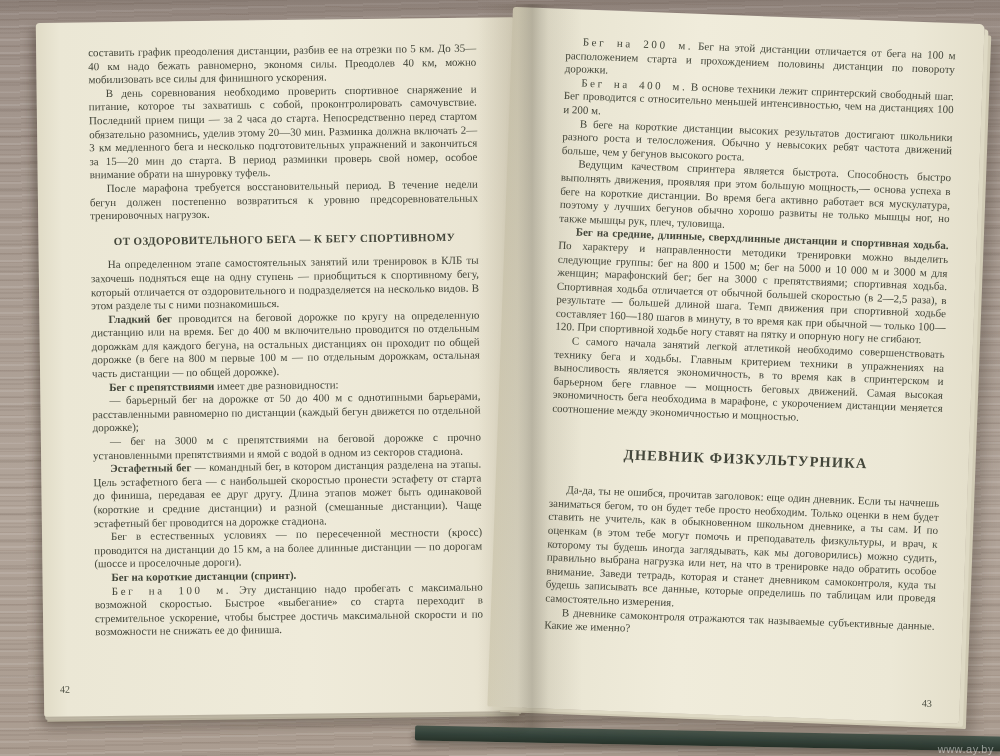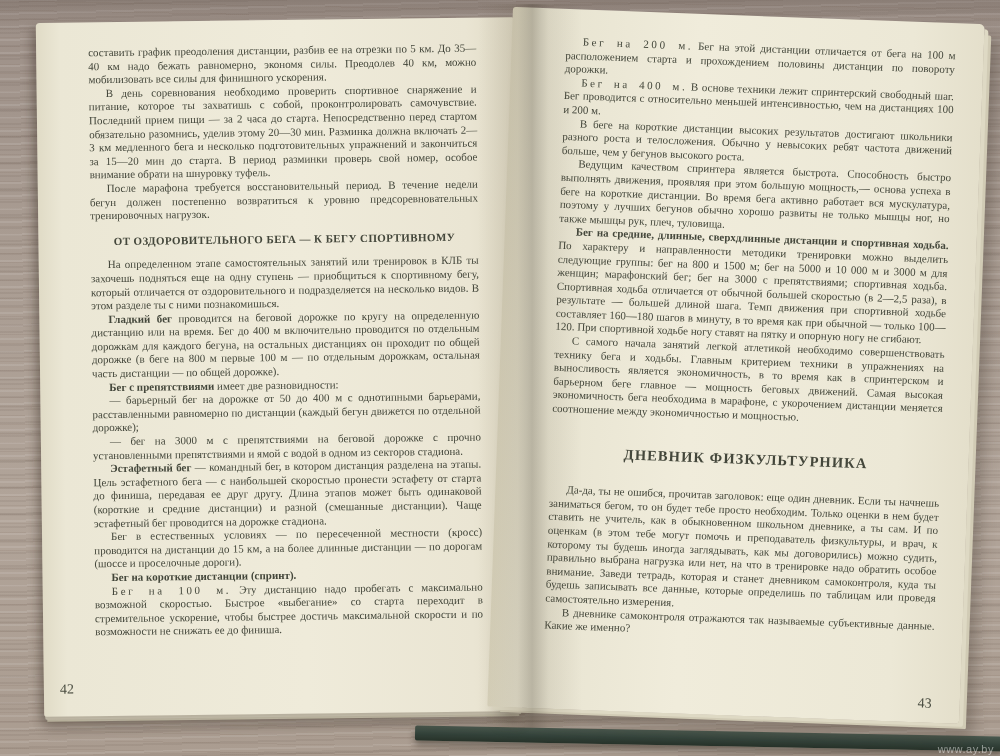--- a/index.html
+++ b/index.html
@@ -32,21 +32,21 @@
     background:linear-gradient(90deg, rgba(0,0,0,0) 0%, rgba(84,72,52,0.14) 38%, rgba(58,50,36,0.27) 52%, rgba(84,72,52,0.10) 68%, rgba(0,0,0,0) 100%);}
   .text-col{position:absolute;text-align:justify;}
   .text-left{left:52px;top:24px;width:388px;}
   .text-right{left:54px;top:26px;width:390px;}
   .para{margin:0;text-indent:17px;}
   .para.noindent{text-indent:0;}
   .seg-b{font-weight:bold;}
   .seg-sp{letter-spacing:2.6px;word-spacing:3px;}
   .bheading{text-align:center;font-weight:bold;font-size:11px;letter-spacing:0.4px;margin:12px 0 10px;text-indent:0;}
   .bheading2{text-align:center;font-weight:bold;font-size:14.5px;letter-spacing:1.1px;margin:30px 0 24px;text-indent:0;}
-  .pagenum{position:absolute;font-size:14px;color:#4a4d41;}
+  .pagenum{position:absolute;font-size:10px;color:#4a4d41;}
   .pagenum-left{left:16px;bottom:20px;}
   .pagenum-right{right:28px;bottom:12px;}
   .watermark{position:absolute;right:6px;bottom:1px;z-index:5;
     font-family:"Liberation Sans","DejaVu Sans",sans-serif;
     font-size:11px;color:rgba(255,255,255,0.48);letter-spacing:0.5px;}
 </style>
 </head>
 <body>
 
 <div class="scene">

